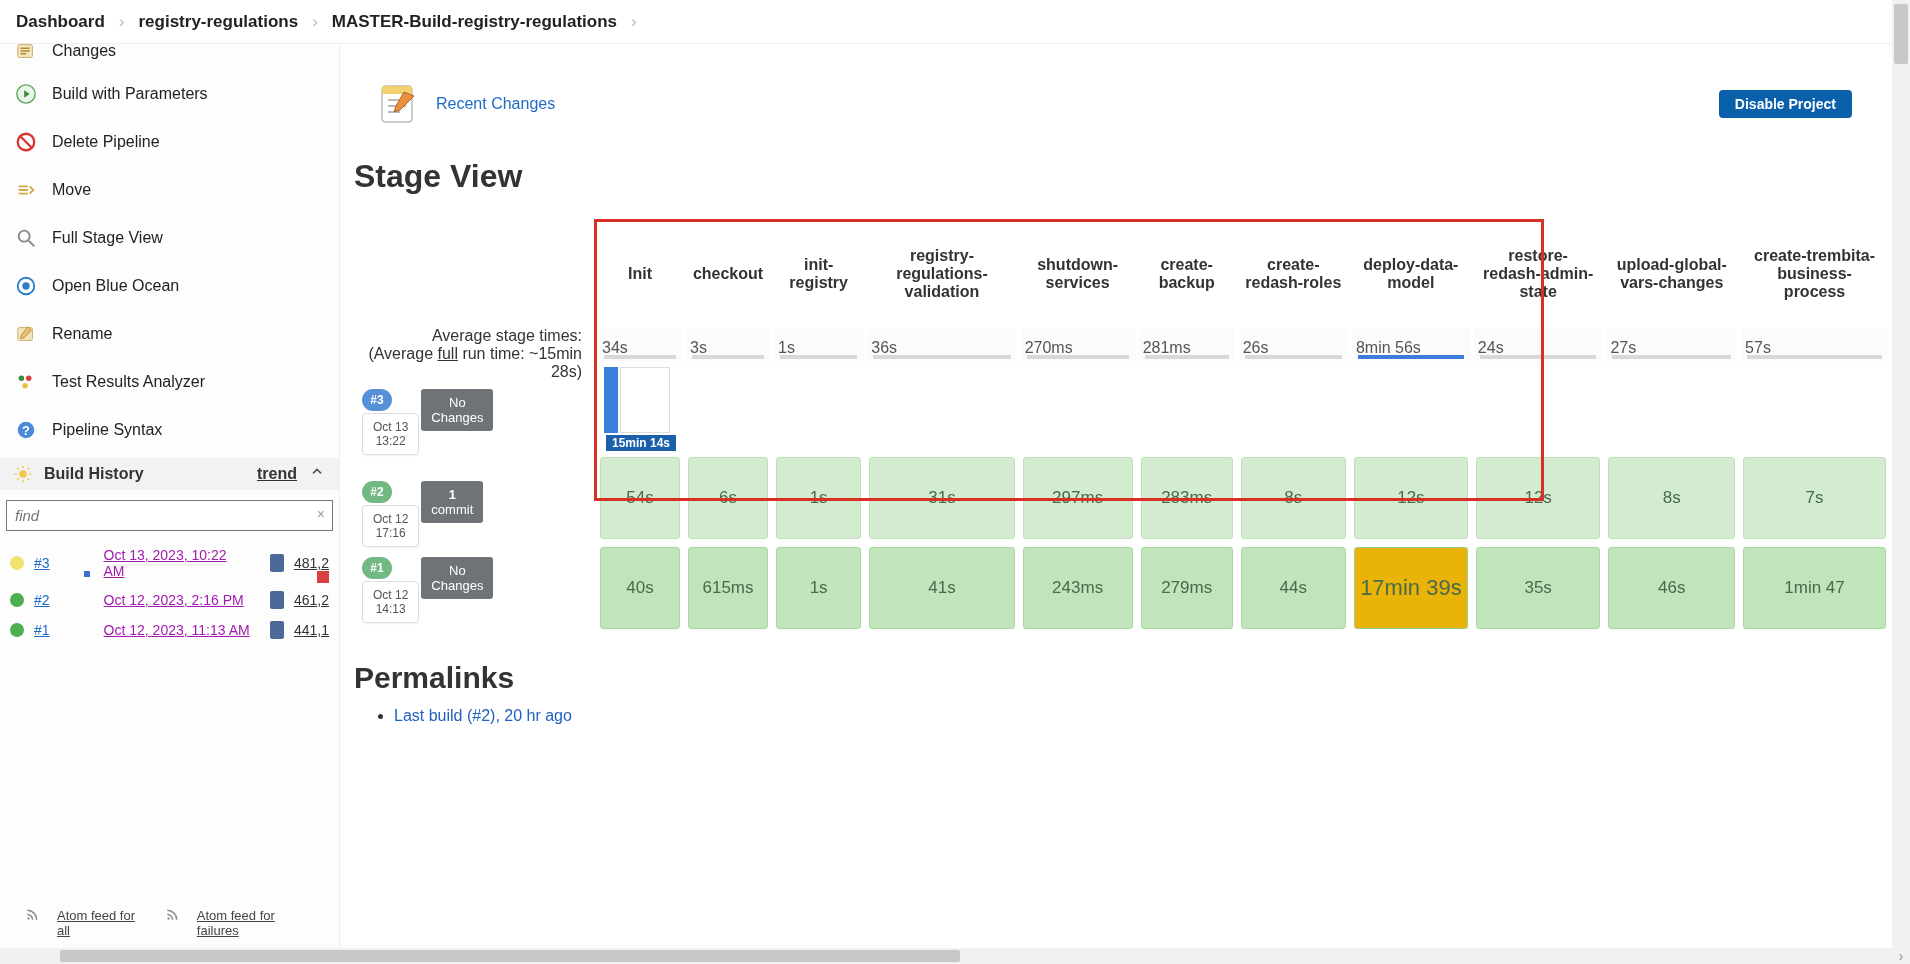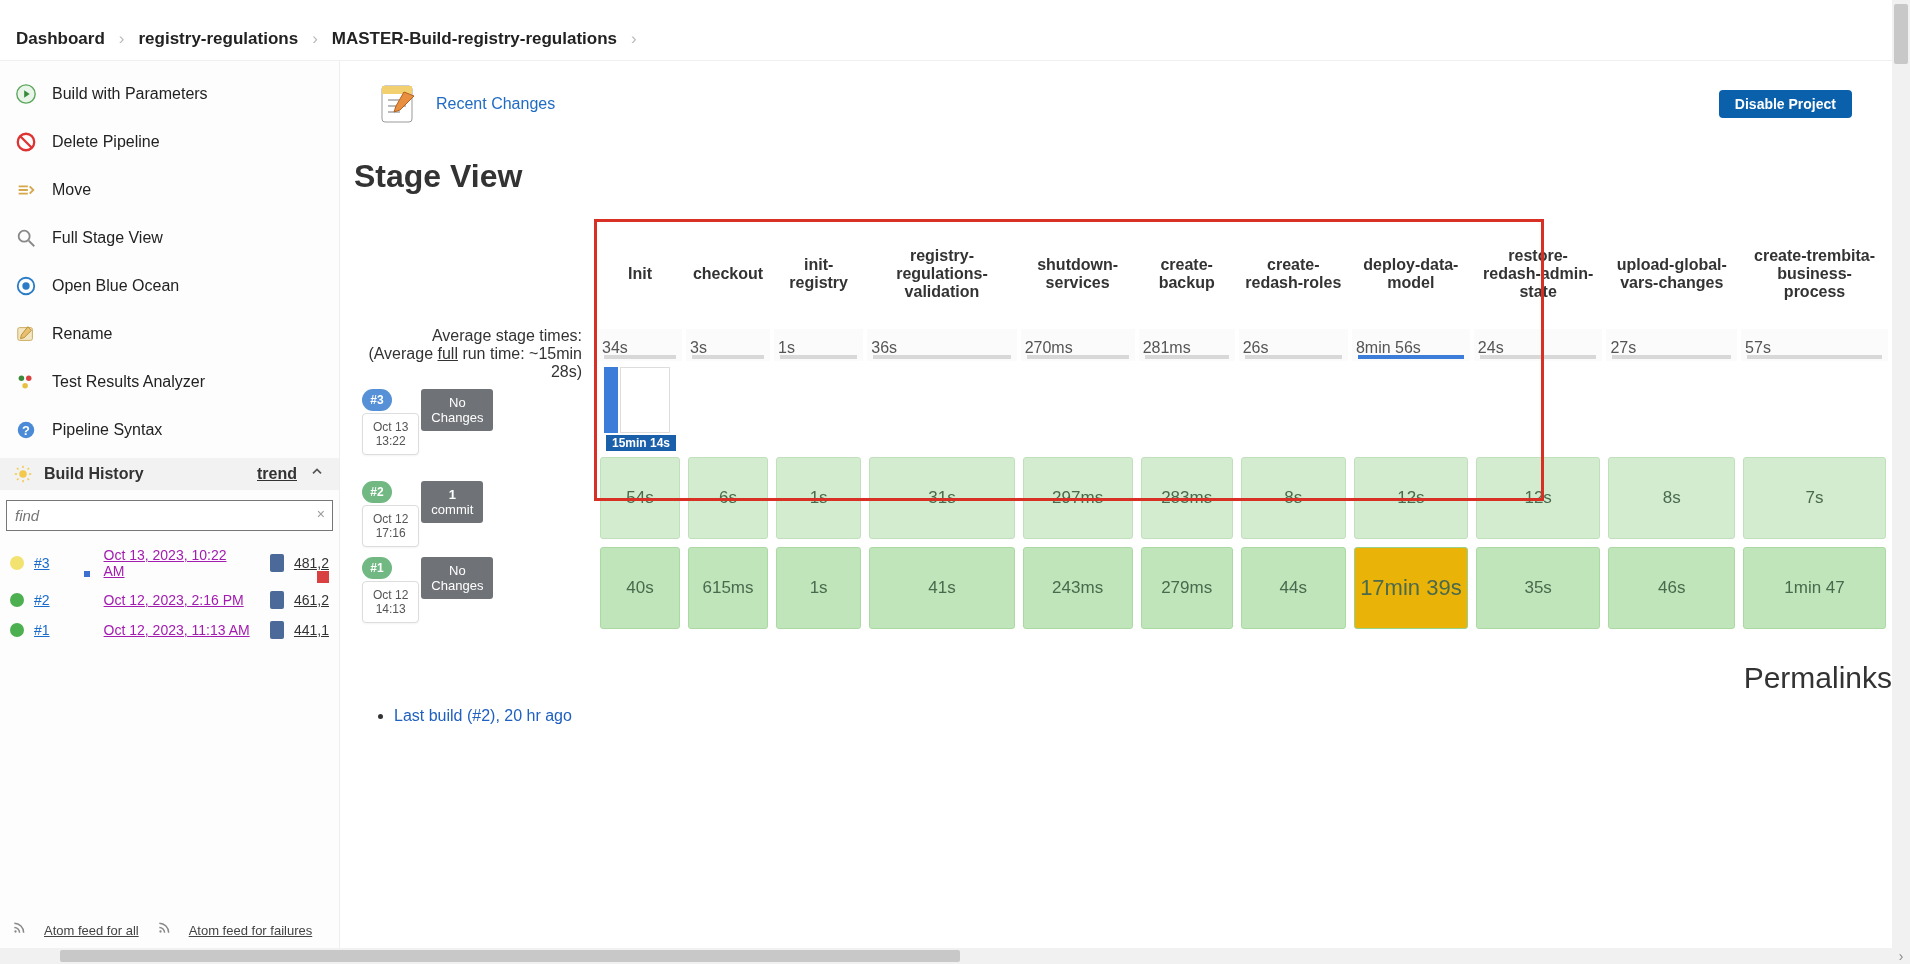--- a/index.html
+++ b/index.html
@@ -1,21 +1,21 @@
 <!DOCTYPE html>
 <html><head>
 <meta charset="utf-8">
 <style>
 * { box-sizing: border-box; margin: 0; padding: 0; }
 body { font-family: "Segoe UI", Arial, sans-serif; font-size: 14px; color: #333; background: #fff; overflow: hidden; }
 .viewport { width: 1910px; height: 964px; position: relative; }
 .main-scroll { position: absolute; top: 0; left: 0; right: 18px; bottom: 16px; overflow: hidden; }
 
 
-.breadcrumb-bar { height: 44px; display: flex; align-items: center; padding: 0 16px; font-size: 17px; font-weight: 600; color: #222; border-bottom: 1px solid #f0f0f0; position: absolute; top: 17px; left: 0; right: 0; background: #fff; z-index: 5; }
+.breadcrumb-bar { height: 44px; display: flex; align-items: center; padding: 0 16px; font-size: 17px; font-weight: 600; color: #222; border-bottom: 1px solid #f0f0f0; position: absolute; top: 0; left: 0; right: 0; background: #fff; z-index: 5; }
 .breadcrumb-bar a { color: #222; text-decoration: none; }
 .breadcrumb-bar .crumb:first-child a { font-weight: 700; }
 .breadcrumb-bar .sep { color: #bbb; margin: 0 14px; font-weight: normal; }
 
 
 .sidebar { position: absolute; top: 44px; left: 0; width: 340px; bottom: 0; background: #fdfdfd; border-right: 1px solid #eee; display: flex; flex-direction: column; }
 .sb-links { padding: 4px 0; }
 .sb-link { display: flex; align-items: center; gap: 14px; padding: 12px 14px; font-size: 16px; color: #222; cursor: pointer; }
 .sb-link-cut { height: 28px; overflow: hidden; padding-top: 0; padding-bottom: 10px; margin-top: -6px; }
 .sb-link .ic { width: 24px; height: 24px; display: flex; align-items: center; justify-content: center; font-size: 18px; }
@@ -33,21 +33,21 @@
 .build-row { display: flex; align-items: center; padding: 6px 10px; gap: 10px; font-size: 14px; position: relative; }
 .build-row .orb { width: 14px; height: 14px; border-radius: 50%; }
 .build-row .bnum { color: #1a6bcc; text-decoration: underline; cursor: pointer; font-size: 14px; }
 .build-row .bdate { color: #a21caf; text-decoration: underline; cursor: pointer; flex: 0 1 auto; margin-left: 44px; font-size: 14px; }
 .build-row .spacer { flex: 1; }
 .build-row .chip { width: 14px; height: 18px; background: #4c6a99; border-radius: 2px; }
 .build-row .bytes { text-decoration: underline; color: #333; font-size: 14px; cursor: pointer; }
 .build-row .corner-x { position: absolute; right: 10px; top: 30px; width: 12px; height: 12px; background: #d94040; }
 .build-row .prog-dot { position: absolute; left: 84px; top: 30px; width: 6px; height: 6px; background: #3b6fd0; }
 
-.feed-bar { margin-top: auto; padding: 10px 12px; display: flex; gap: 18px; align-items: flex-end; font-size: 13px; }
+.feed-bar { margin-top: auto; padding: 10px 25px; display: flex; gap: 18px; align-items: flex-start; font-size: 13px; }
 .feed-bar a { color: #444; text-decoration: underline; cursor: pointer; }
 .feed-bar .rss { font-size: 13px; color: #888; }
 
 
 .content { position: absolute; top: 44px; left: 340px; right: 0; bottom: 0; padding: 6px 0 20px 14px; overflow: hidden; }
 .disable-btn { position: absolute; top: 46px; right: 40px; background: #0a60aa; color: #fff; padding: 6px 16px; border-radius: 4px; font-weight: 600; font-size: 14px; cursor: pointer; }
 
 .recent-changes { display: flex; align-items: center; gap: 14px; margin: 30px 0 30px 20px; }
 .recent-changes .rc-icon { width: 48px; height: 48px; }
 .recent-changes a { color: #206bc4; text-decoration: none; font-size: 16px; }
@@ -84,21 +84,21 @@
 .cell-box { margin: 4px 2px; border-radius: 3px; height: 82px; display: flex; align-items: center; justify-content: center; font-size: 17px; color: #4a6a4d; position: relative; }
 .cell-box.green-l { background: #d3ecd0; border: 1px solid #c0e0bb; }
 .cell-box.green-m { background: #c0e5bb; border: 1px solid #aad9a2; }
 .cell-box.green-d { background: #eab308; border: 1px solid #98d18e; font-size: 22px; font-weight: 500; }
 
 .running-wrap { position: relative; height: 92px; }
 .running-bar { position: absolute; left: 6px; top: 6px; bottom: 20px; width: 14px; background: #3b7dd8; }
 .running-cell { position: absolute; left: 22px; top: 6px; bottom: 20px; width: 50px; background: #fff; border: 1px solid #ddd; }
 .running-time { position: absolute; left: 8px; bottom: 2px; background: #1a5faa; color: #fff; font-size: 12px; font-weight: 700; padding: 1px 6px; }
 
-.permalinks-title { font-size: 30px; font-weight: 400; margin: 28px 0 12px 0; text-align: right; }
+.permalinks-title { font-size: 30px; font-weight: 700; margin: 28px 16px 12px 0; }
 .perma-list { list-style: disc; margin-left: 40px; }
 .perma-list li { font-size: 16px; margin: 4px 0; }
 .perma-list a { color: #2060c0; text-decoration: none; }
 
 
 .vscroll { position: absolute; top: 0; right: 0; bottom: 16px; width: 18px; background: #f1f1f1; }
 .vscroll .thumb { position: absolute; top: 4px; left: 2px; right: 2px; height: 60px; background: #c8c8c8; border-radius: 2px; }
 .hscroll { position: absolute; left: 0; right: 0; bottom: 0; height: 16px; background: #f1f1f1; }
 .hscroll .thumb { position: absolute; left: 60px; top: 2px; bottom: 2px; width: 900px; background: #c8c8c8; border-radius: 2px; }
 .hscroll .arrow { position: absolute; top: 0; bottom: 0; width: 18px; display: flex; align-items: center; justify-content: center; color: #888; cursor: pointer; }

